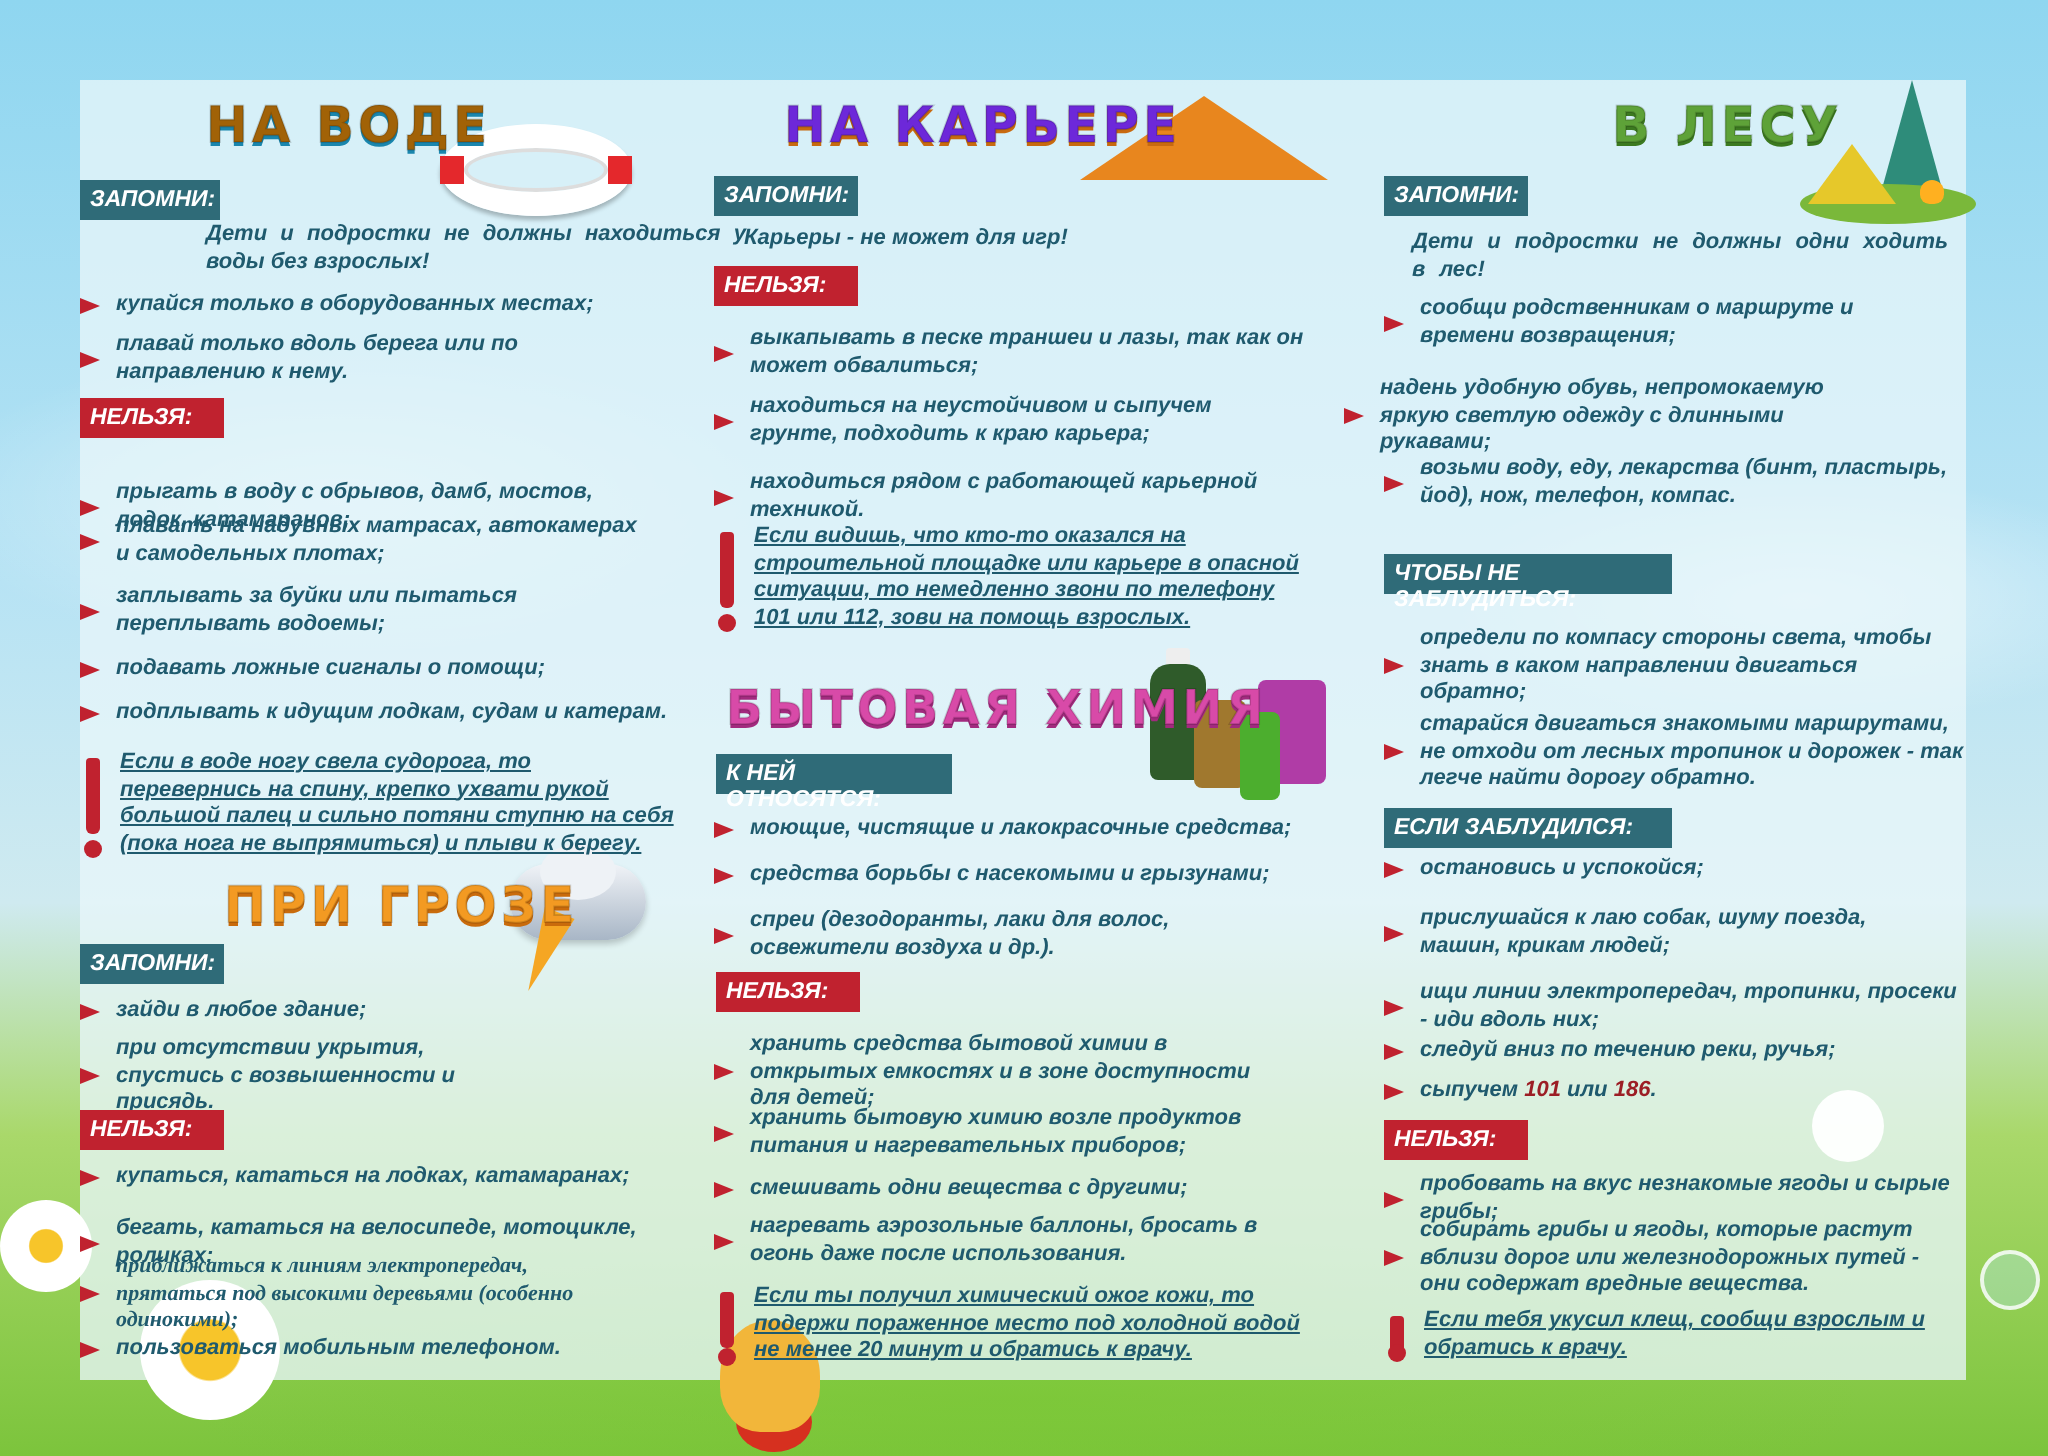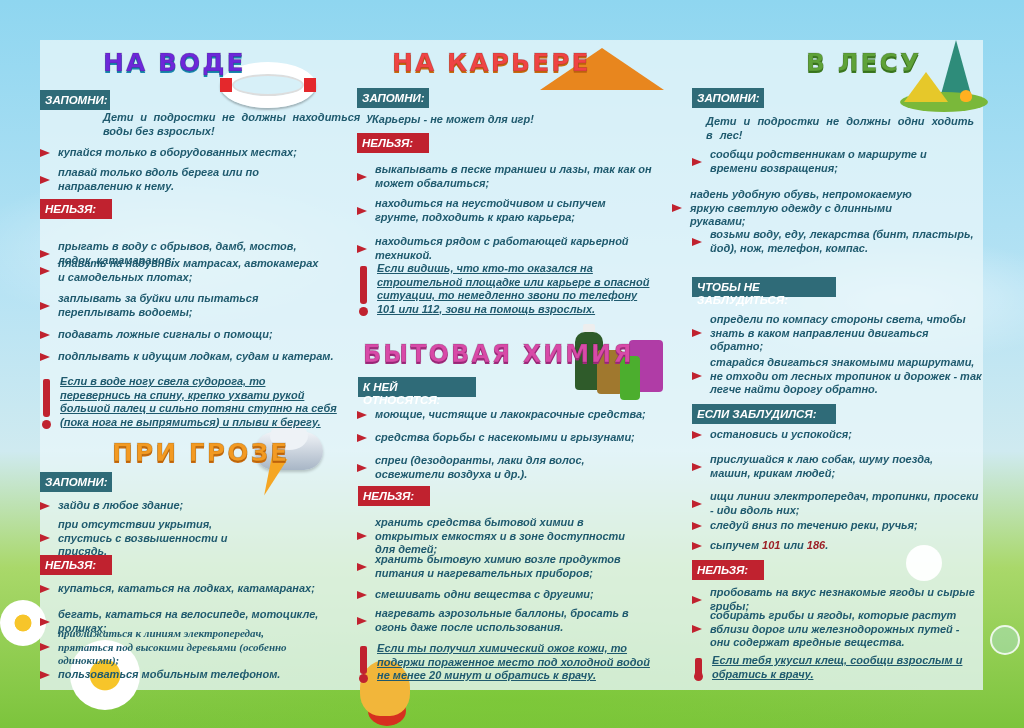--- a/index.html
+++ b/index.html
@@ -22,22 +22,22 @@
   }
 
   .title {
     position: absolute;
     font-family: "DejaVu Sans", sans-serif;
     font-weight: bold;
     font-size: 25px;
     letter-spacing: 2px;
     -webkit-text-stroke: 1px rgba(0,0,0,0.15);
   }
-  .t-water { color: #6d28d9; text-shadow: 0 2px 0 #1a86ad; }
-  .t-quarry { color: #ef4444; text-shadow: 0 2px 0 #c86a10; }
+  .t-water { color: #a16207; text-shadow: 0 2px 0 #1a86ad; }
+  .t-quarry { color: #6d28d9; text-shadow: 0 2px 0 #c86a10; }
   .t-forest { color: #5ea238; text-shadow: 0 2px 0 #3c7a20; }
   .t-storm { color: #f39a22; text-shadow: 0 2px 0 #c96b0c; }
   .t-chem { color: #d84aa8; text-shadow: 0 2px 0 #a22a7e; }
 
   .badge {
     position: absolute;
     color: #fff;
     font-weight: bold;
     font-style: italic;
     font-size: 11.5px;

